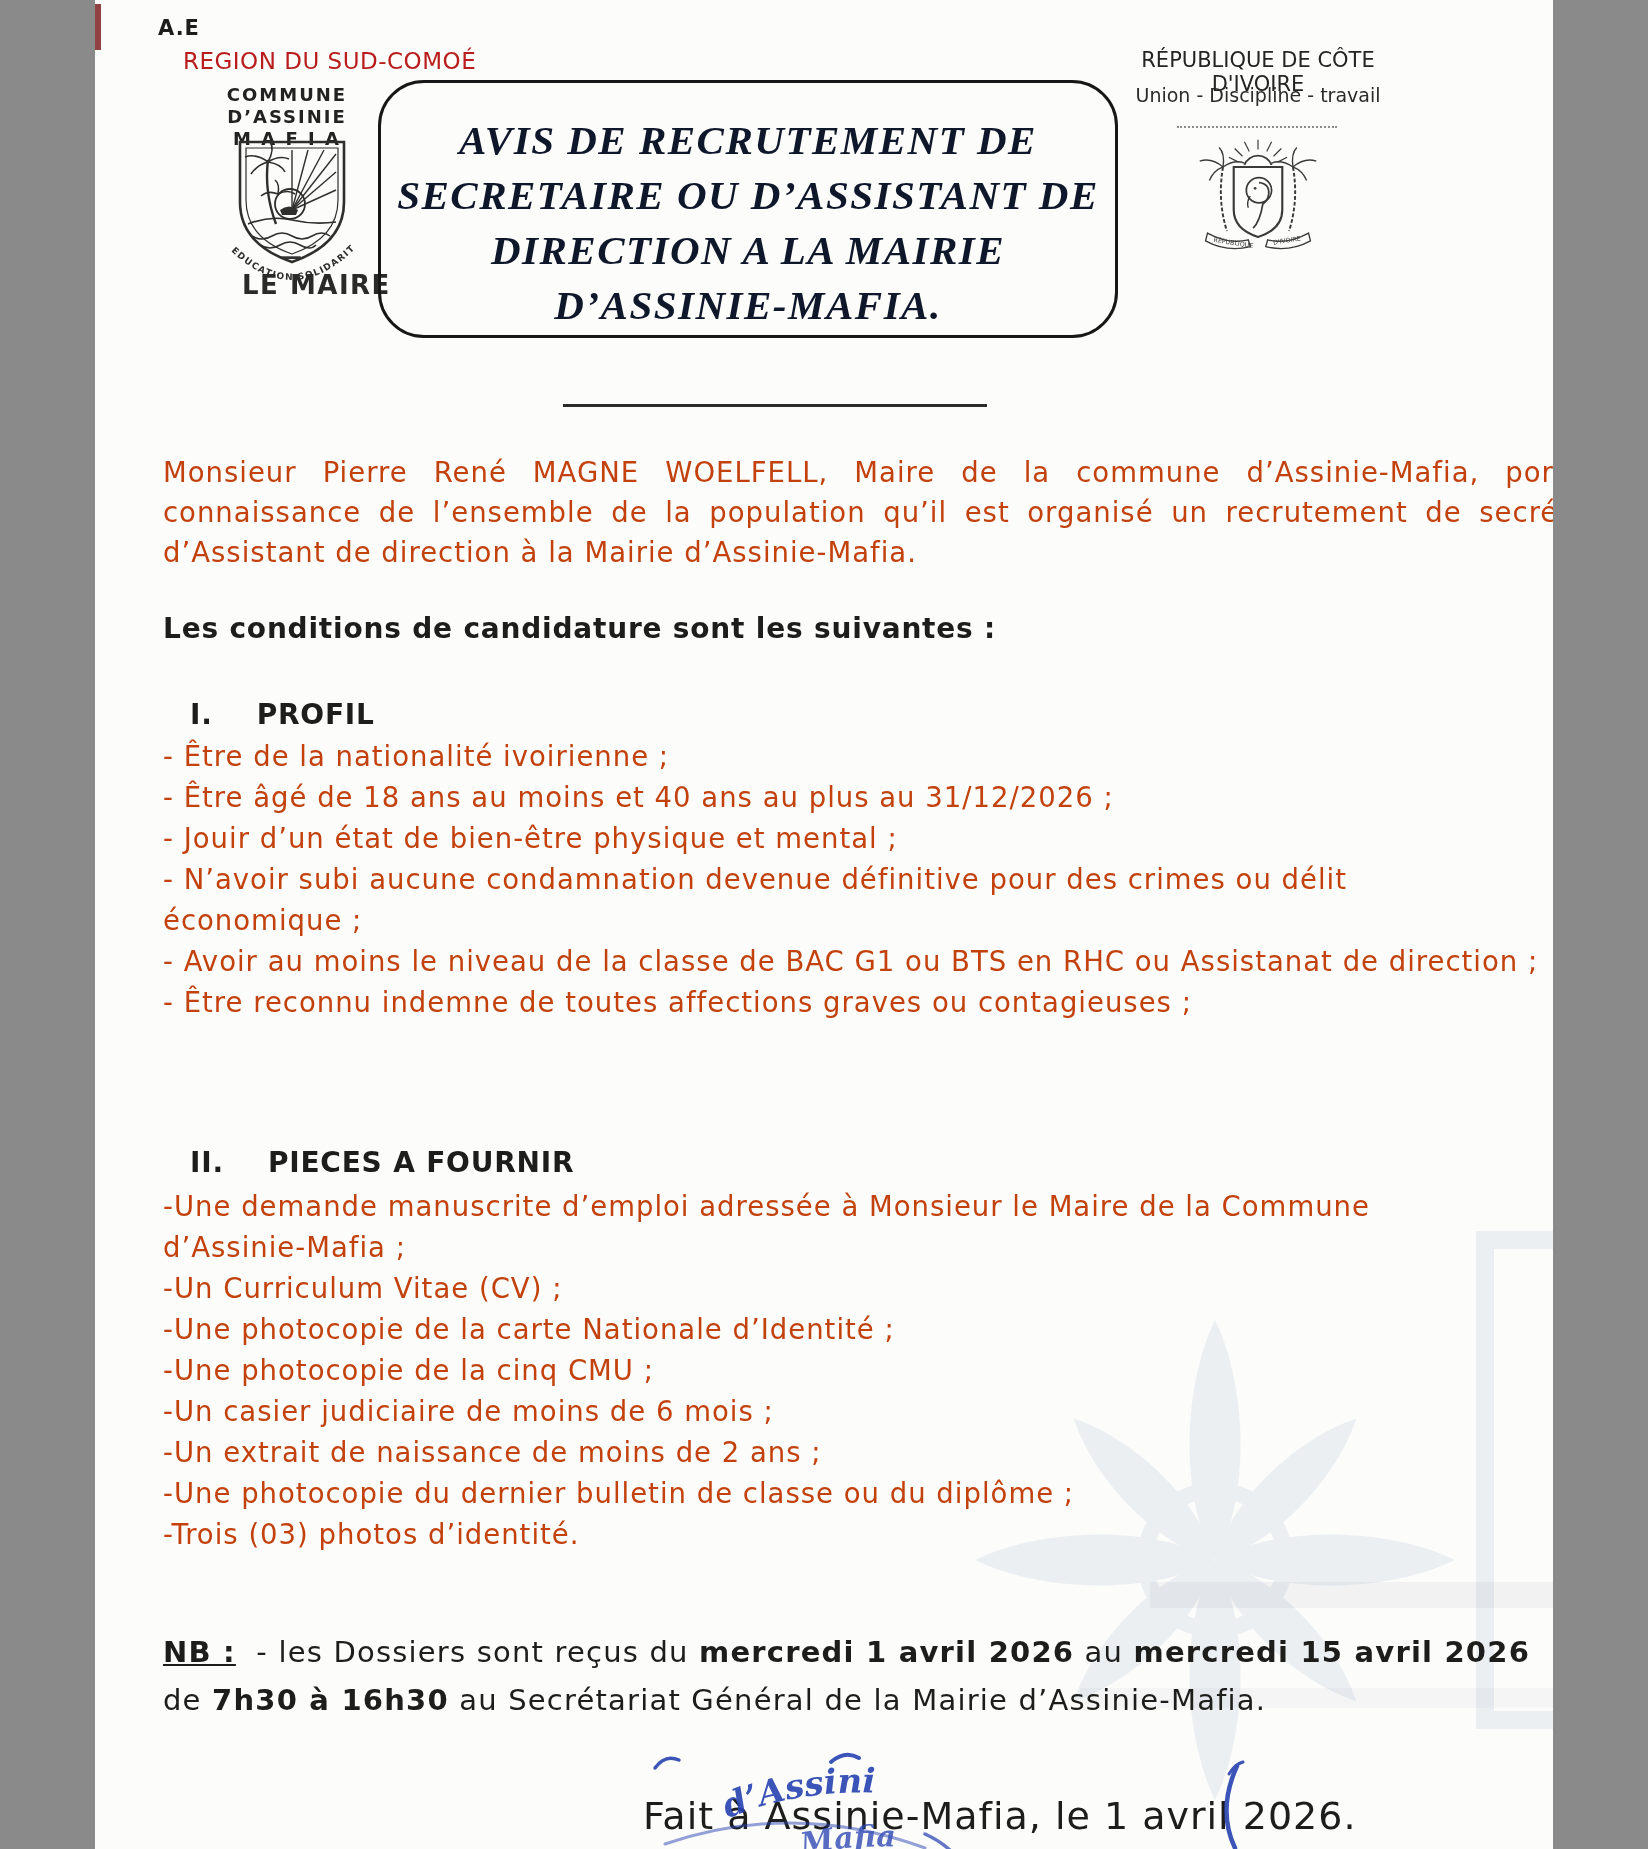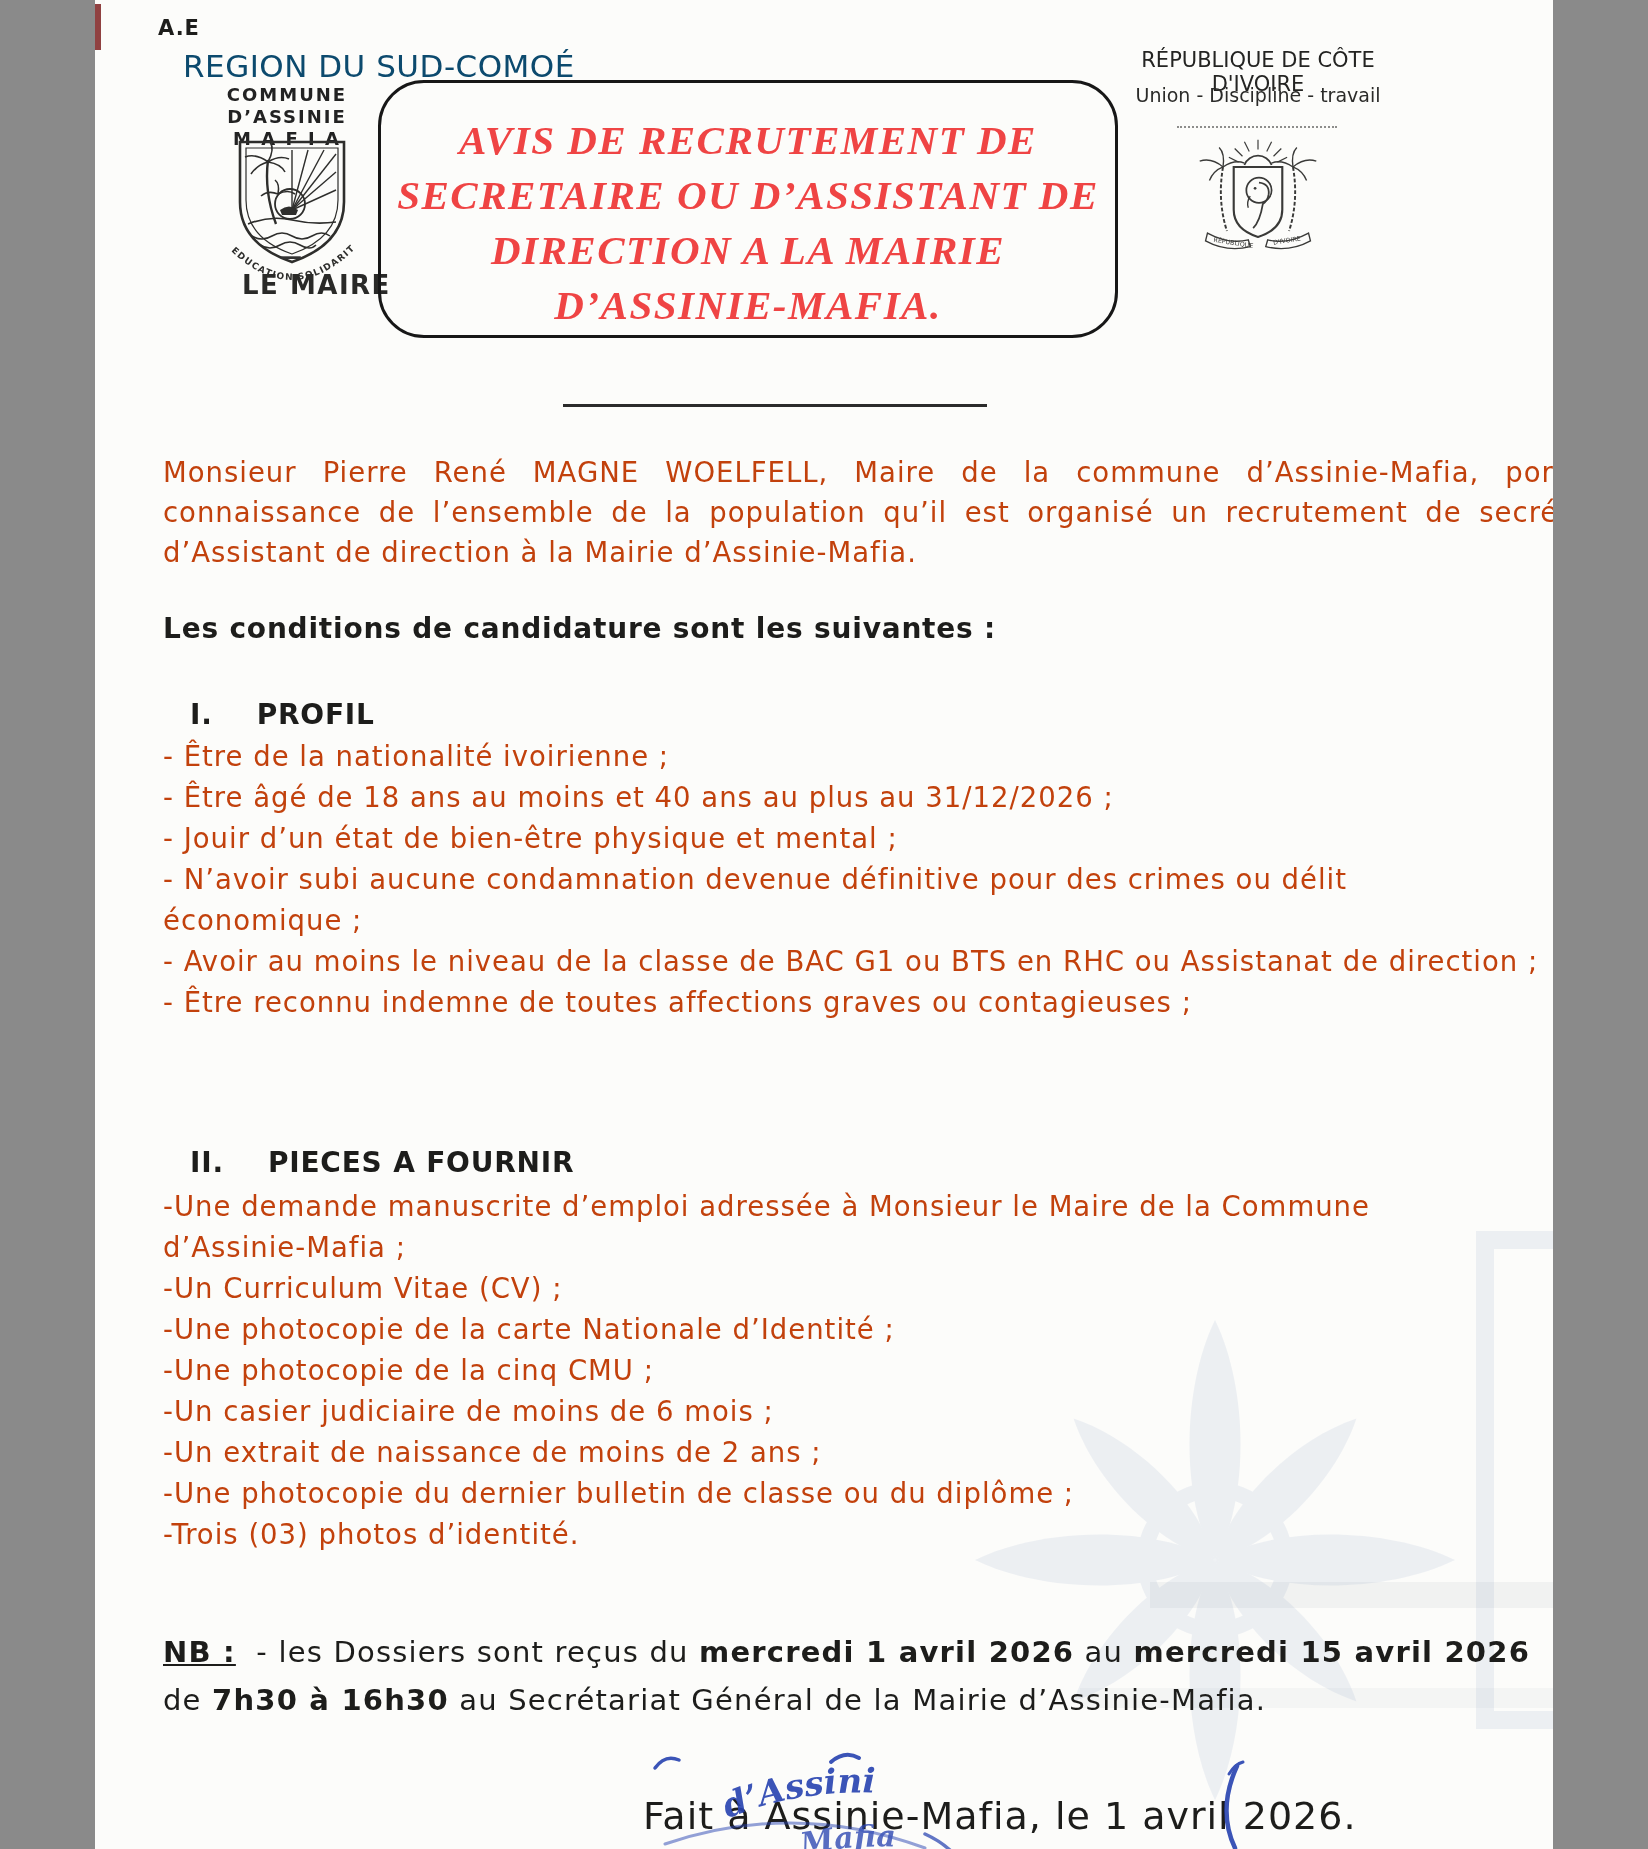--- a/index.html
+++ b/index.html
@@ -4,39 +4,39 @@
 <style>
   html,body{margin:0;padding:0;background:#8a8a8a;}
   .page{
     position:relative; width:1458px; height:1849px; margin:0 auto;
     background:#fcfcfa; overflow:hidden;
     font-family:"DejaVu Sans","Liberation Sans",sans-serif;
     color:#1d1d1b;
   }
   
   .ref-code{position:absolute; left:63px; top:16px; font-size:21px; font-weight:bold; letter-spacing:1px;}
-  .region-label{position:absolute; left:88px; top:48px; font-size:31px; letter-spacing:.5px; color:#0c4a6e;}
+  .region-label{position:absolute; left:88px; top:48px; font-size:23px; letter-spacing:.5px; color:#b91c1c;}
   .commune-name{
     position:absolute; left:122px; top:84px; width:140px;
     text-align:center; font-size:18px; font-weight:bold; line-height:22px;
     letter-spacing:2px; white-space:pre-line; color:#222;
   }
   .commune-crest{position:absolute; left:131px; top:140px;}
   .seal-dash{position:absolute; left:178px; top:244px; width:36px; text-align:center; font-size:22px; font-weight:bold; color:#333;}
   .mayor-label{position:absolute; left:147px; top:270px; font-size:26px; font-weight:600; letter-spacing:1.5px; color:#2a2a28;}
 
   .title-box{
     position:absolute; left:283px; top:80px; width:740px; height:258px;
     border:3.5px solid #171717; border-radius:46px; box-sizing:border-box;
   }
   .notice-title{
     position:absolute; left:0; right:0; top:30px;
     font-family:"Liberation Serif","DejaVu Serif",serif;
     font-style:italic; font-weight:bold; font-size:41px; line-height:55px;
-    letter-spacing:1.5px; text-align:center; white-space:pre-line; color:#ef4444;
+    letter-spacing:1.5px; text-align:center; white-space:pre-line; color:#0f172a;
   }
   .title-underline{position:absolute; left:468px; top:404px; width:424px; height:0; border-top:3px solid #2b2b2b;}
 
   .republic-name{position:absolute; left:1003px; top:48px; width:320px; text-align:center; font-size:21px; color:#242422;}
   .republic-motto{position:absolute; left:1003px; top:84px; width:320px; text-align:center; font-size:19px; color:#2b2b29;}
   .motto-divider{position:absolute; left:1082px; top:126px; width:160px; height:0; border-top:2px dotted #8d8d8b;}
   .ci-emblem{position:absolute; left:1095px; top:134px;}
 
   
   .doc-text{font-size:27.5px; letter-spacing:1px; line-height:40px; color:#c2410c;}

